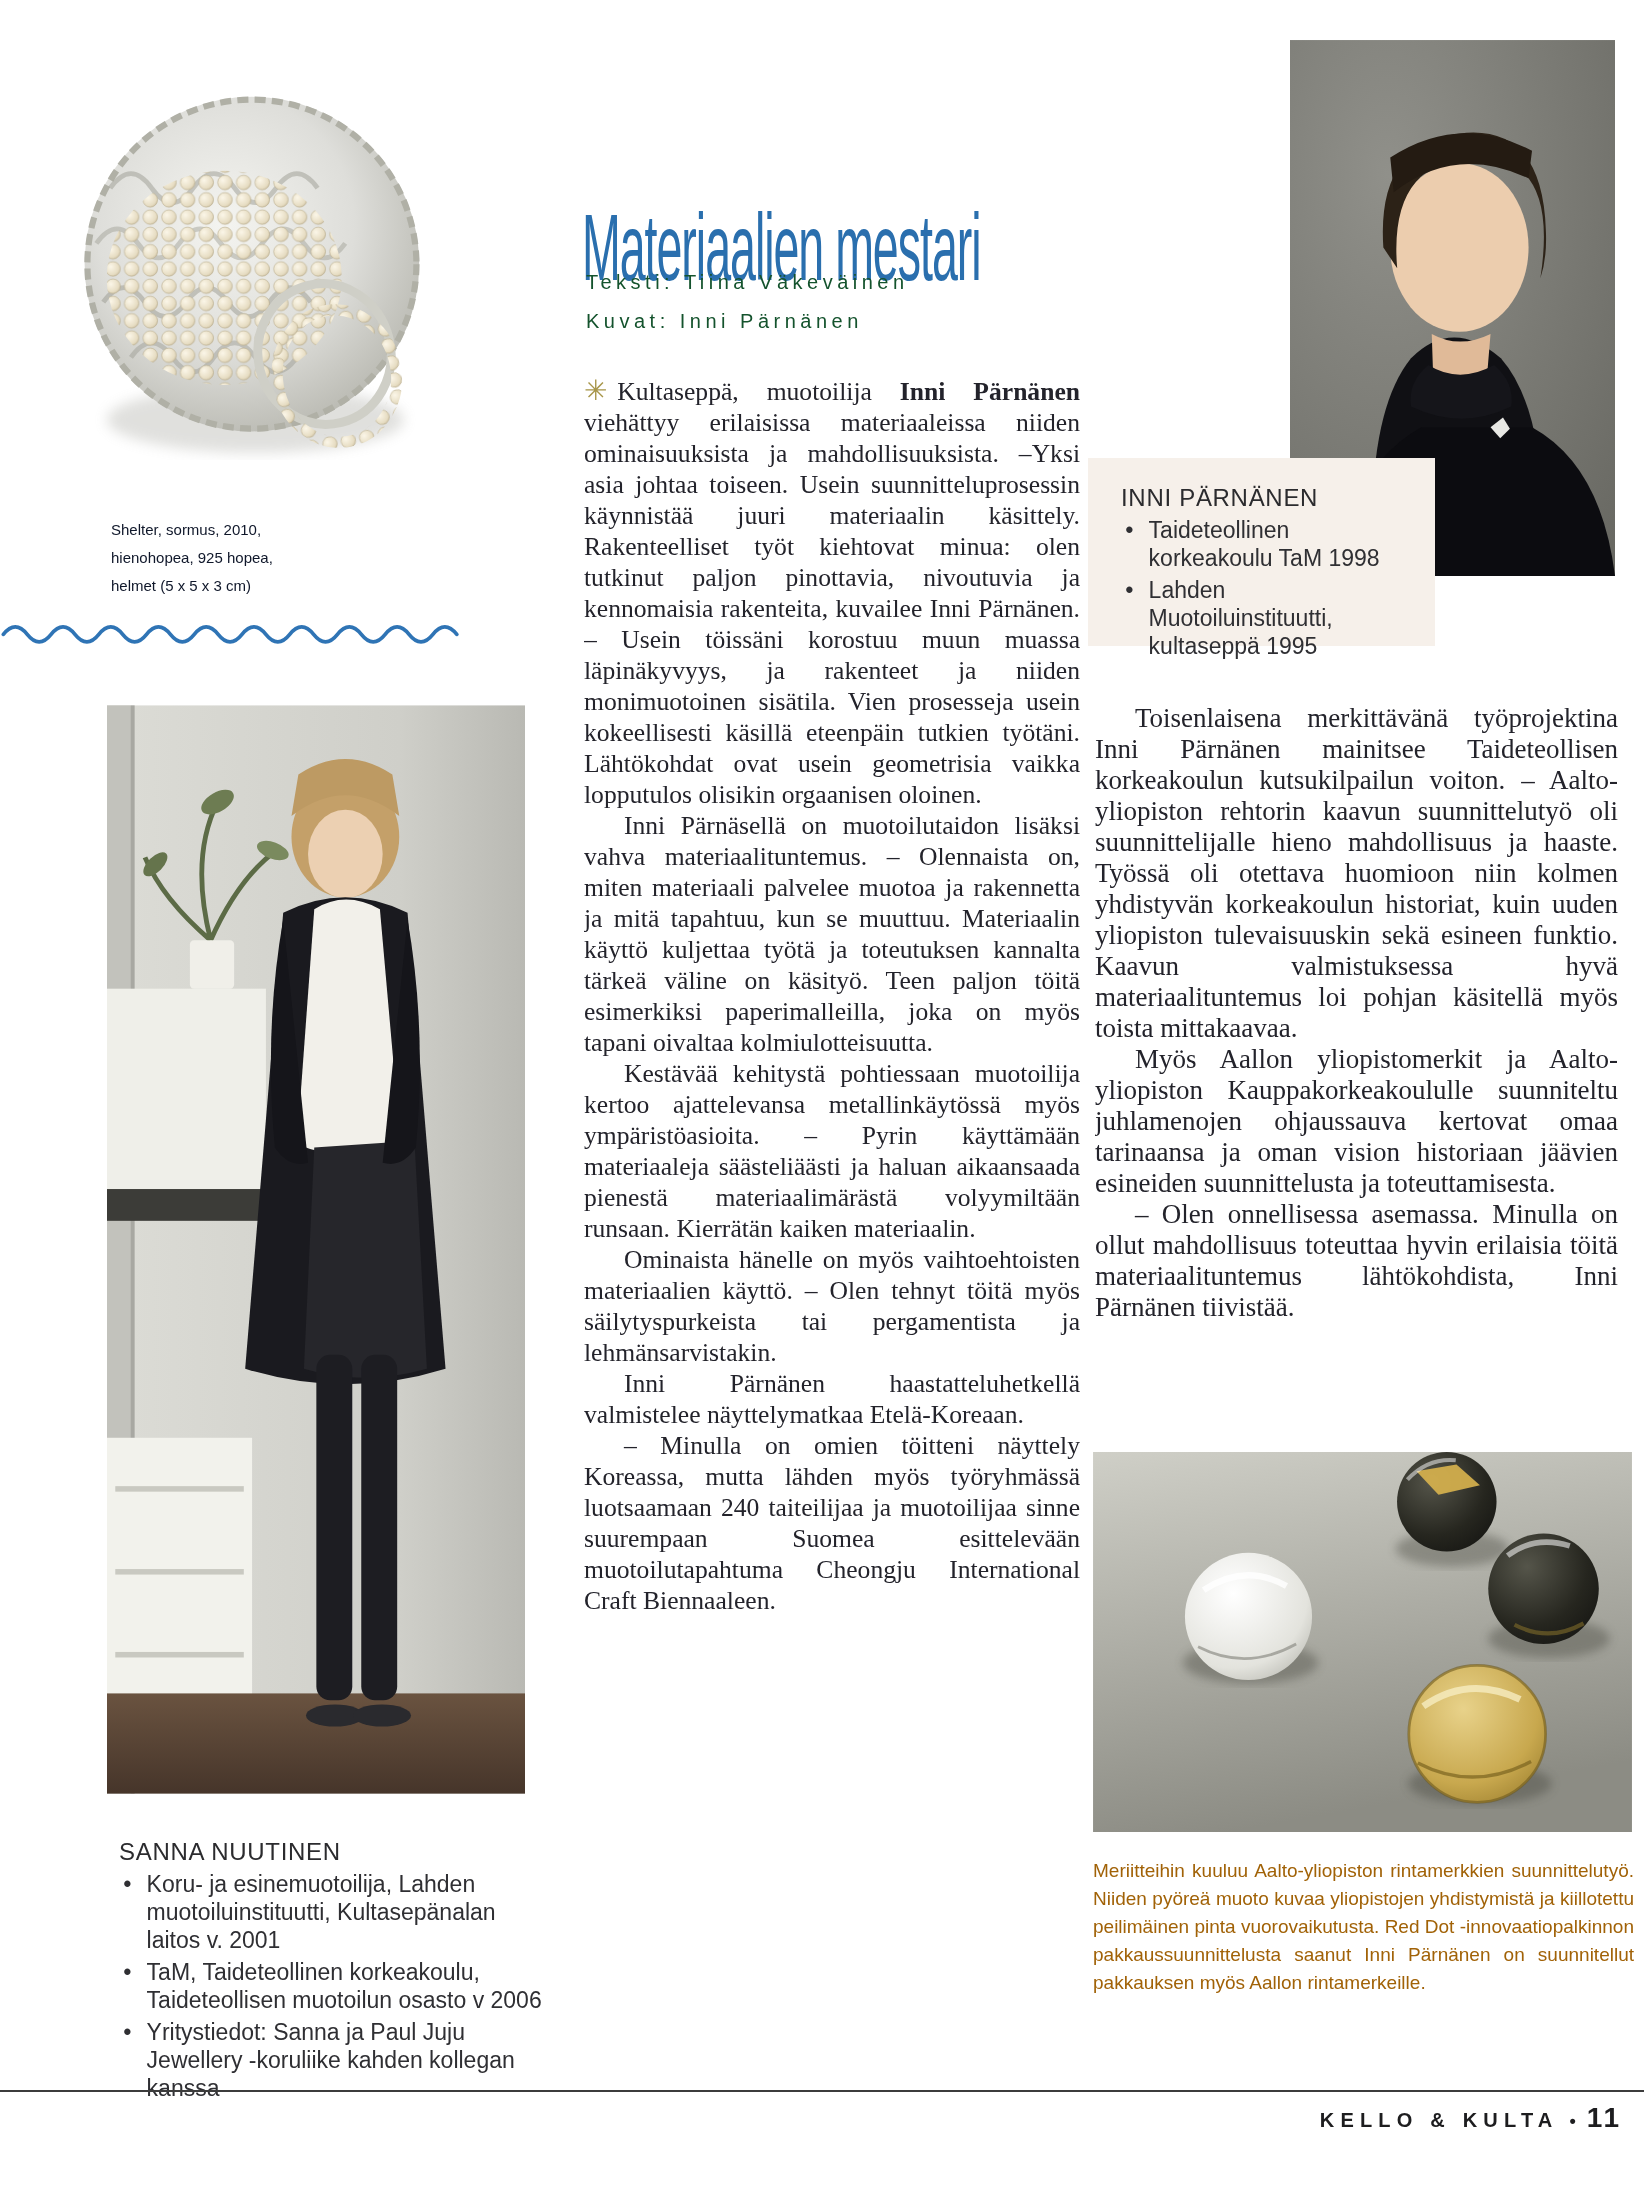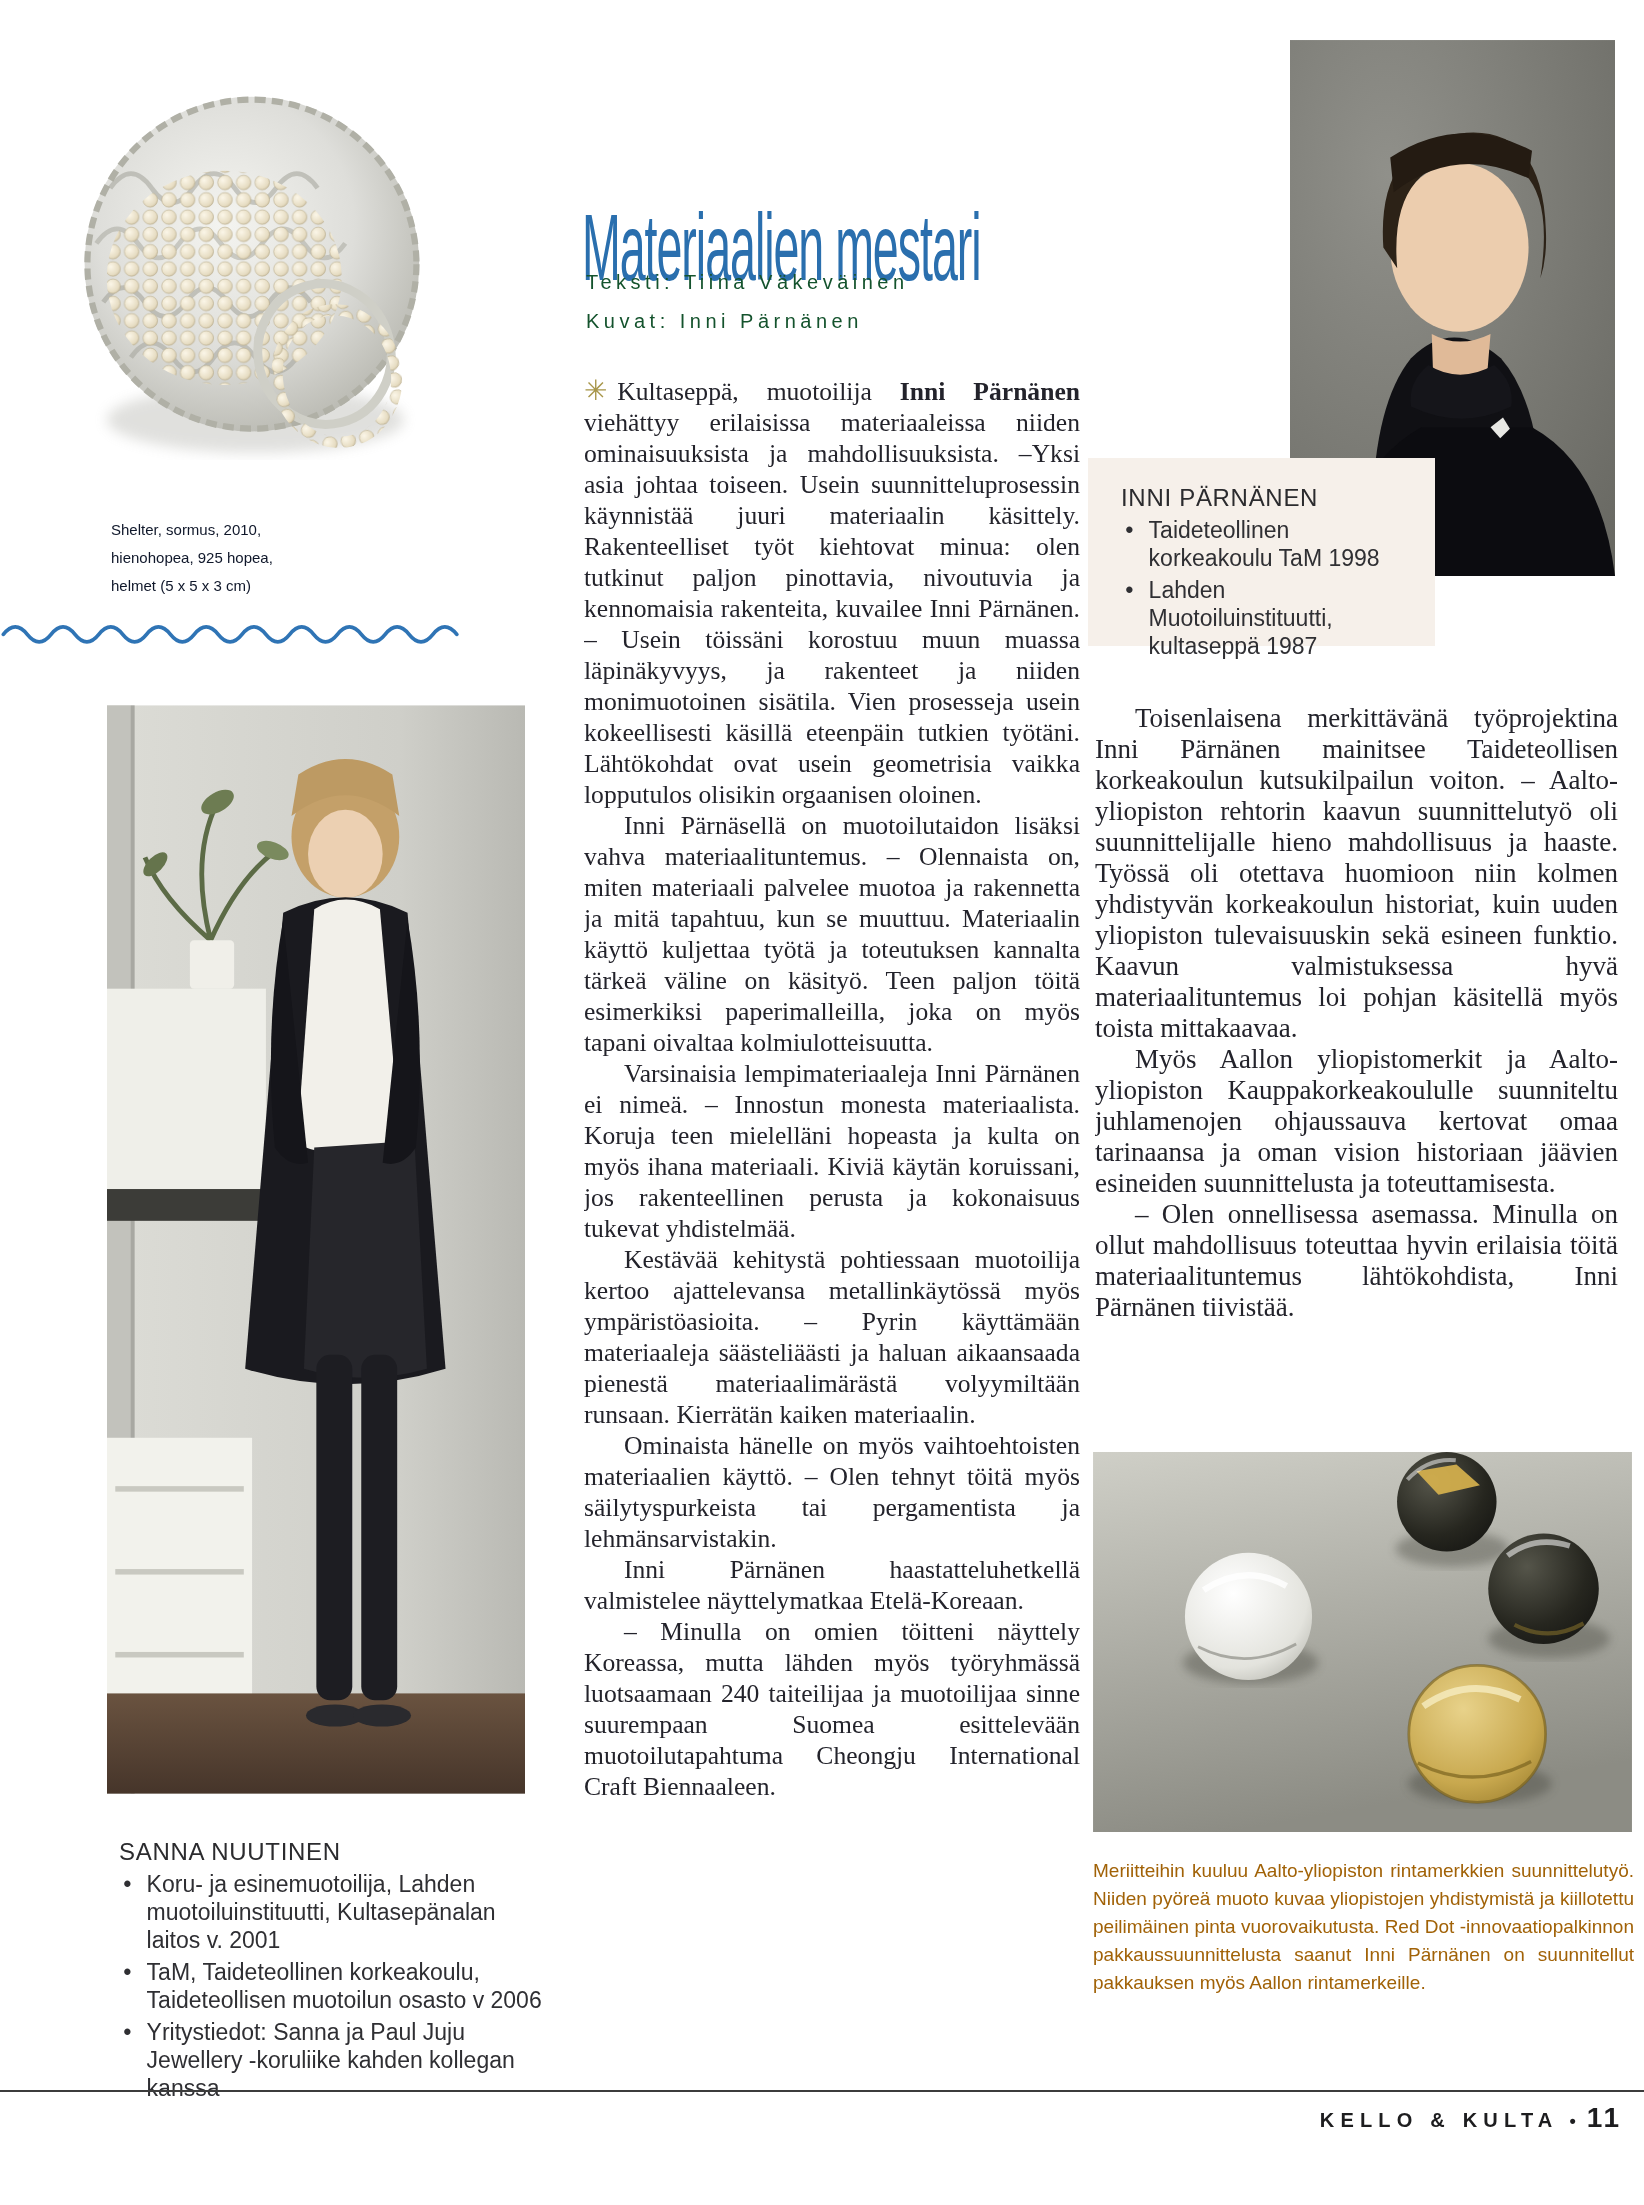--- a/index.html
+++ b/index.html
@@ -211,21 +211,20 @@
     </div>
   </div>
 
   <h1 class="headline">Materiaalien mestari</h1>
   <div class="byline t1">Teksti: Tiina Väkeväinen</div>
   <div class="byline t2">Kuvat: Inni Pärnänen</div>
 
   <div class="bodycol col-main">
     <p class="nofirst"><span class="star">✳</span><span>Kultaseppä, muotoilija </span><b>Inni Pärnänen</b><span> viehättyy erilaisissa materiaaleissa niiden ominaisuuksista ja mahdollisuuksista. –Yksi asia johtaa toiseen. Usein suunnitteluprosessin käynnistää juuri materiaalin käsittely. Rakenteelliset työt kiehtovat minua: olen tutkinut paljon pinottavia, nivoutuvia ja kennomaisia rakenteita, kuvailee Inni Pärnänen. – Usein töissäni korostuu muun muassa läpinäkyvyys, ja rakenteet ja niiden monimuotoinen sisätila. Vien prosesseja usein kokeellisesti käsillä eteenpäin tutkien työtäni. Lähtökohdat ovat usein geometrisia vaikka lopputulos olisikin orgaanisen oloinen.</span></p>
     <p>Inni Pärnäsellä on muotoilutaidon lisäksi vahva materiaalituntemus. – Olennaista on, miten materiaali palvelee muotoa ja rakennetta ja mitä tapahtuu, kun se muuttuu. Materiaalin käyttö kuljettaa työtä ja toteutuksen kannalta tärkeä väline on käsityö. Teen paljon töitä esimerkiksi paperimalleilla, joka on myös tapani oivaltaa kolmiulotteisuutta.</p>
-    <p>Varsinaisia lempimateriaaleja Inni Pärnänen ei nimeä. – Innostun monesta materiaalista. Koruja teen mielelläni hopeasta ja kulta on myös ihana materiaali. Kiviä käytän koruissani, jos rakenteellinen perusta ja kokonaisuus tukevat yhdistelmää.</p>
     <p>Kestävää kehitystä pohtiessaan muotoilija kertoo ajattelevansa metallinkäytössä myös ympäristöasioita. – Pyrin käyttämään materiaaleja säästeliäästi ja haluan aikaansaada pienestä materiaalimärästä volyymiltään runsaan. Kierrätän kaiken materiaalin.</p>
     <p>Ominaista hänelle on myös vaihtoehtoisten materiaalien käyttö. – Olen tehnyt töitä myös säilytyspurkeista tai pergamentista ja lehmänsarvistakin.</p>
     <p>Inni Pärnänen haastatteluhetkellä valmistelee näyttelymatkaa Etelä-Koreaan.</p>
     <p>– Minulla on omien töitteni näyttely Koreassa, mutta lähden myös työryhmässä luotsaamaan 240 taiteilijaa ja muotoilijaa sinne suurempaan Suomea esittelevään muotoilutapahtuma Cheongju International Craft Biennaaleen.</p>
   </div>
 
   <svg class="photo ph-portrait" width="325" height="536" viewBox="0 0 470 775">
     <defs>
       <radialGradient id="bgG" cx="30%" cy="25%" r="110%">
         <stop offset="0" stop-color="#90908a"></stop>
@@ -246,21 +245,21 @@
   </svg>
 
   <div class="infobox">
     <div class="profile-title">INNI PÄRNÄNEN</div>
     <div class="brow">
       <span class="bullet">•</span>
       <span>Taideteollinen korkeakoulu TaM 1998</span>
     </div>
     <div class="brow">
       <span class="bullet">•</span>
-      <span>Lahden Muotoiluinstituutti, kultaseppä 1987</span>
+      <span>Lahden Muotoiluinstituutti, kultaseppä 1995</span>
     </div>
   </div>
 
   <div class="bodycol col-right">
     <p>Toisenlaisena merkittävänä työprojektina Inni Pärnänen mainitsee Taideteollisen korkeakoulun kutsukilpailun voiton. – Aalto-yliopiston rehtorin kaavun suunnittelutyö oli suunnittelijalle hieno mahdollisuus ja haaste. Työssä oli otettava huomioon niin kolmen yhdistyvän korkeakoulun historiat, kuin uuden yliopiston tulevaisuuskin sekä esineen funktio. Kaavun valmistuksessa hyvä materiaalituntemus loi pohjan käsitellä myös toista mittakaavaa.</p>
     <p>Myös Aallon yliopistomerkit ja Aalto-yliopiston Kauppakorkeakoululle suunniteltu juhlamenojen ohjaussauva kertovat omaa tarinaansa ja oman vision historiaan jäävien esineiden suunnittelusta ja toteuttamisesta.</p>
     <p>– Olen onnellisessa asemassa. Minulla on ollut mahdollisuus toteuttaa hyvin erilaisia töitä materiaalituntemus lähtökohdista, Inni Pärnänen tiivistää.</p>
   </div>
 
   <svg class="photo ph-pins" width="539" height="380" viewBox="0 0 780 550">

